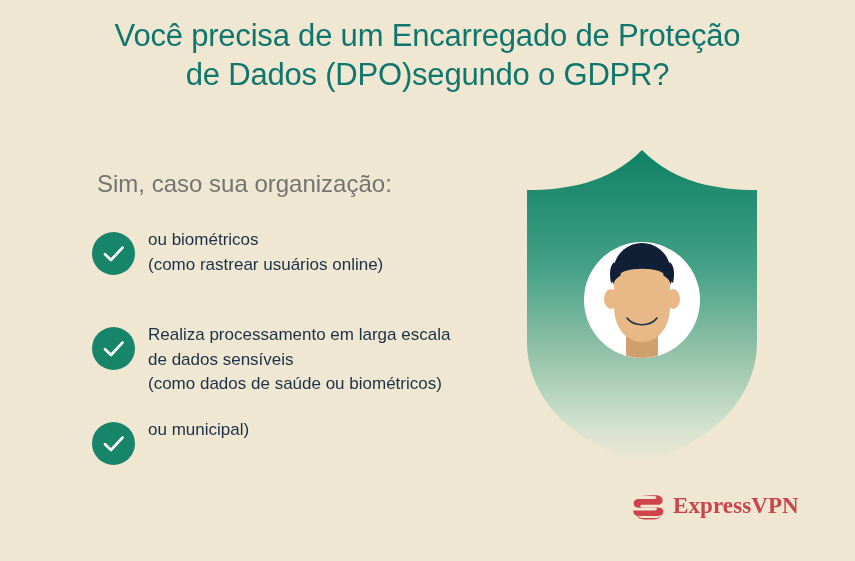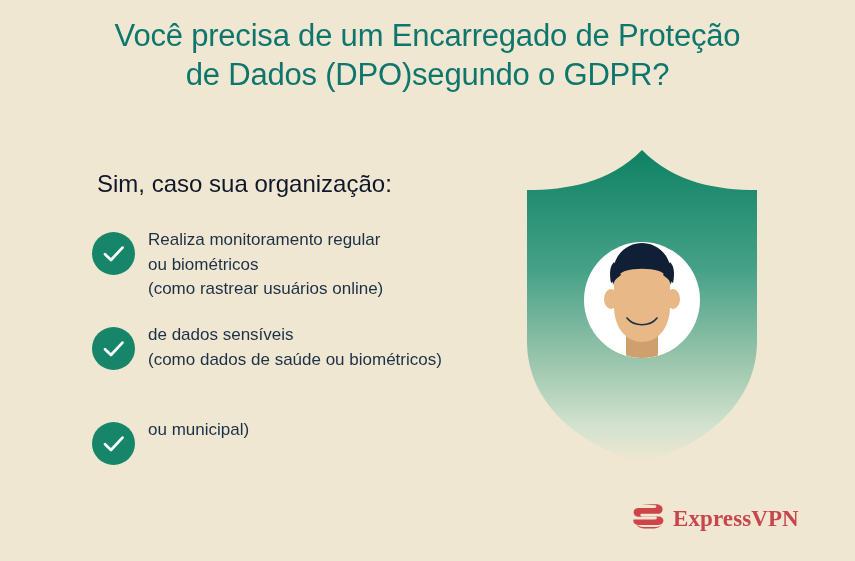--- a/index.html
+++ b/index.html
@@ -33,21 +33,21 @@
   }
   #title .line { display:block; white-space:pre; }
 
   
   #subheading {
     position:absolute;
     left:97px; top:169px;
     font-size:24px;
     line-height:30px;
     font-weight:400;
-    color:#0f172a;
+    color:#737373;
     white-space:pre;
   }
 
   
   #bullets { position:absolute; left:92px; top:228px; width:440px; }
   .bullet { position:absolute; left:0; width:440px; }
   .bullet[data-idx="0"] { top:0px; }
   .bullet[data-idx="1"] { top:95px; }
   .bullet[data-idx="2"] { top:190px; }
 
@@ -77,21 +77,21 @@
     width:292px; height:322px;
   }
   #shield-wrap svg { display:block; }
 
   
   #logo {
     position:absolute;
     left:633px; top:494px;
     height:36px;
     display:flex;
-    align-items:flex-end;
+    align-items:flex-start;
     gap:9px;
   }
   #logo-mark { display:block; }
   #logo-text {
     font-family:"Liberation Serif", serif;
     font-size:23px;
     font-weight:700;
     color:#c8454c;
     letter-spacing:0.1px;
     line-height:1;
@@ -112,33 +112,33 @@
 
   <div id="bullets">
 
     <div class="bullet" data-idx="0">
       <span class="check-circle">
         <svg width="43" height="43" viewBox="0 0 43 43">
           <path d="M13 22.2 L19 28 L30.5 15.6" fill="none" stroke="#ffffff" stroke-width="2.7" stroke-linecap="round" stroke-linejoin="round"></path>
         </svg>
       </span>
       <span class="bullet-text">
-        <span class="tline">Realiza monitoramento regular</span>
         <span class="tline">ou biométricos</span>
         <span class="tline">(como rastrear usuários online)</span>
       </span>
     </div>
 
     <div class="bullet" data-idx="1">
       <span class="check-circle">
         <svg width="43" height="43" viewBox="0 0 43 43">
           <path d="M13 22.2 L19 28 L30.5 15.6" fill="none" stroke="#ffffff" stroke-width="2.7" stroke-linecap="round" stroke-linejoin="round"></path>
         </svg>
       </span>
       <span class="bullet-text">
+        <span class="tline">Realiza processamento em larga escala</span>
         <span class="tline">de dados sensíveis</span>
         <span class="tline">(como dados de saúde ou biométricos)</span>
       </span>
     </div>
 
     <div class="bullet" data-idx="2">
       <span class="check-circle">
         <svg width="43" height="43" viewBox="0 0 43 43">
           <path d="M13 22.2 L19 28 L30.5 15.6" fill="none" stroke="#ffffff" stroke-width="2.7" stroke-linecap="round" stroke-linejoin="round"></path>
         </svg>

